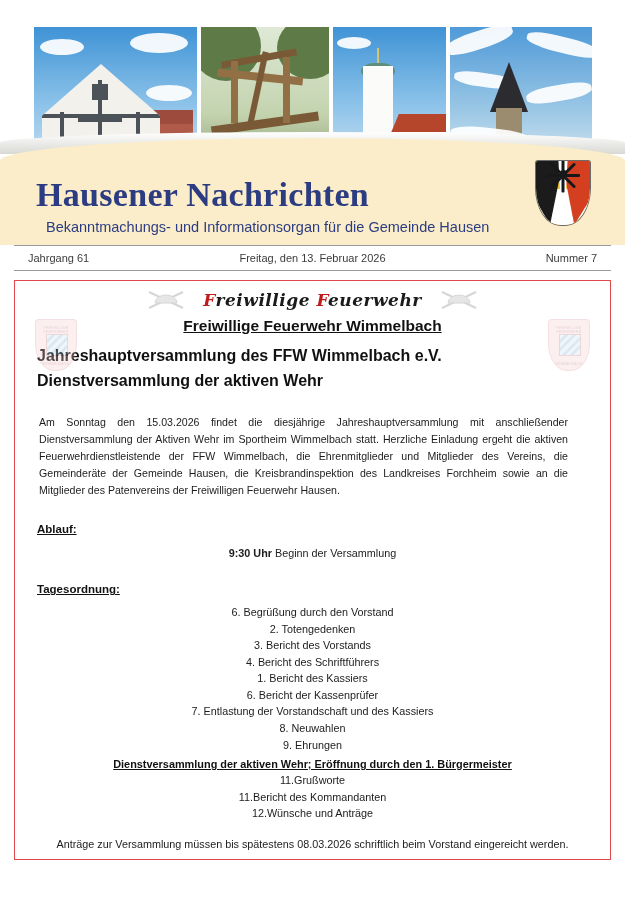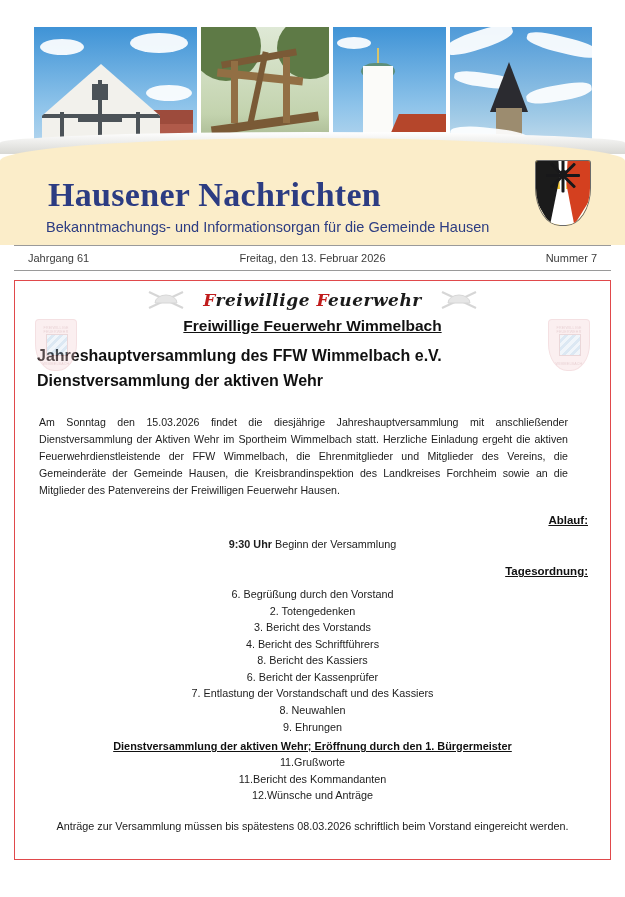--- a/index.html
+++ b/index.html
@@ -120,21 +120,21 @@
   }
   .banner-rim {
     position: absolute;
     left: 0; top: 132px;
     width: 625px; height: 22px;
     background: linear-gradient(#ffffff, #d8d8d4);
     border-radius: 100% 100% 0 0 / 22px 22px 0 0;
   }
   .paper-title {
     position: absolute;
-    left: 48px; top: 176px;
+    left: 36px; top: 176px;
     font-family: "Liberation Serif", serif;
     font-size: 34px;
     font-weight: 700;
     color: #2c3c82;
     letter-spacing: .3px;
     white-space: nowrap;
   }
   .paper-subtitle {
     position: absolute;
     left: 46px; top: 219px;
@@ -290,26 +290,26 @@
 
   .body-par {
     margin: 20px 20px 0 2px;
     font-size: 10.6px;
     line-height: 1.62;
     color: #1c1c1c;
     text-align: justify;
   }
 
   .center-head {
-    text-align: right;
+    text-align: left;
     font-size: 11.5px;
     font-weight: 700;
     text-decoration: underline;
     color: #111;
-    margin-top: 15px;
+    margin-top: 24px;
   }
   .sched-line {
     text-align: center;
     font-size: 10.8px;
     color: #1c1c1c;
     margin-top: 12px;
   }
   .sched-line b { font-weight: 700; }
 
   .agenda {
@@ -495,21 +495,21 @@
     <b>9:30 Uhr</b><span> Beginn der Versammlung</span>
   </div>
 
   <div class="center-head">Tagesordnung:</div>
 
   <div class="agenda">
     <div class="agenda-item">6.  Begrüßung durch den Vorstand</div>
     <div class="agenda-item">2.  Totengedenken</div>
     <div class="agenda-item">3.  Bericht des Vorstands</div>
     <div class="agenda-item">4.  Bericht des Schriftführers</div>
-    <div class="agenda-item">8.  Bericht des Kassiers</div>
+    <div class="agenda-item">1.  Bericht des Kassiers</div>
     <div class="agenda-item">6.  Bericht der Kassenprüfer</div>
     <div class="agenda-item">7.  Entlastung der Vorstandschaft und des Kassiers</div>
     <div class="agenda-item">8.  Neuwahlen</div>
     <div class="agenda-item">9.  Ehrungen</div>
 
     <div class="sub-head">Dienstversammlung der aktiven Wehr; Eröffnung durch den 1. Bürgermeister</div>
 
     <div class="agenda-item">11.Grußworte</div>
     <div class="agenda-item">11.Bericht des Kommandanten</div>
     <div class="agenda-item">12.Wünsche und Anträge</div>

